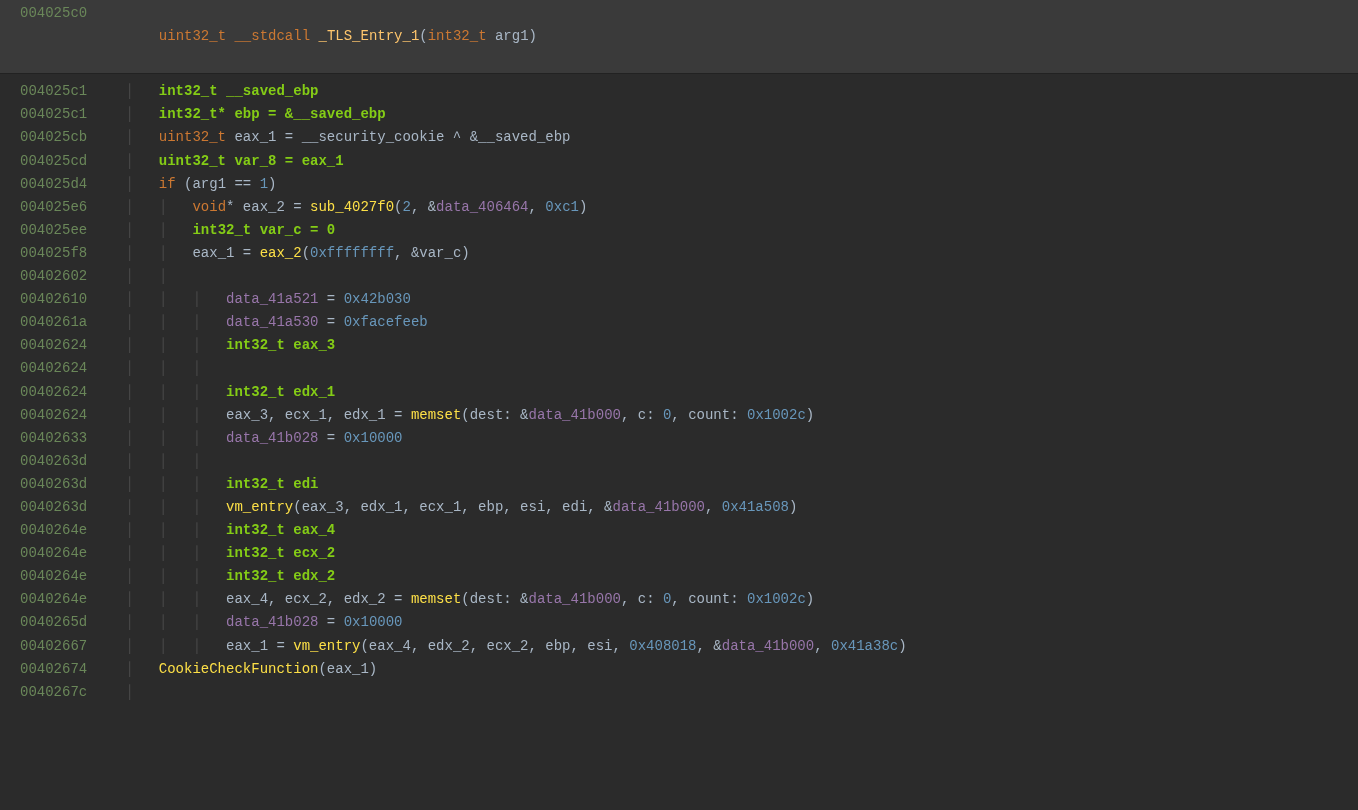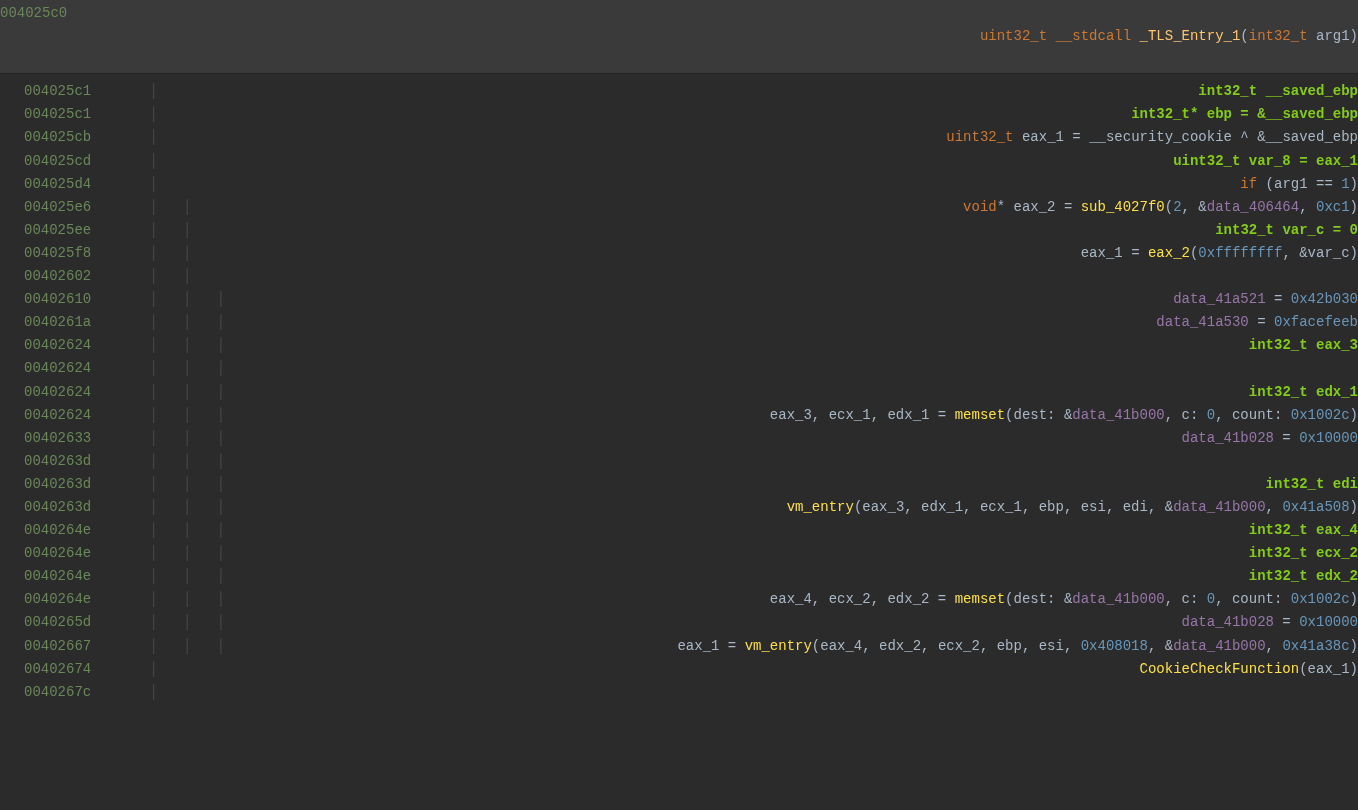--- a/index.html
+++ b/index.html
@@ -13,38 +13,37 @@
     overflow-x: auto;
   }
   .header-row {
     background: #3a3a3a;
     padding: 2px 0 2px 0;
     border-bottom: 1px solid #222;
   }
   .code-area {
     background: #2b2b2b;
     padding-top: 6px;
-    margin-left: 24px;
   }
   .line {
     display: flex;
     white-space: pre;
   }
   .addr {
     width: 100px;
-    padding-left: 0;
+    padding-left: 20px;
     color: #6a8759;
     flex-shrink: 0;
   }
   .guides {
     flex-shrink: 0;
     color: #555;
     letter-spacing: 0;
   }
-  .content { flex: 1; text-align: right; }
+  .content { flex: 1; }
   .t-type   { color: #cc7832; }        
   .t-kw     { color: #cc7832; }
   .t-func   { color: #ffc66d; }        
   .t-call   { color: #fde047; }        
   .t-ident  { color: #a9b7c6; }        
   .t-num    { color: #6897bb; }        
   .t-data   { color: #9876aa; }
   .muted    { color: #84cc16; font-weight: bold; }
   .g { color: #4b4b4b; }
 </style>

